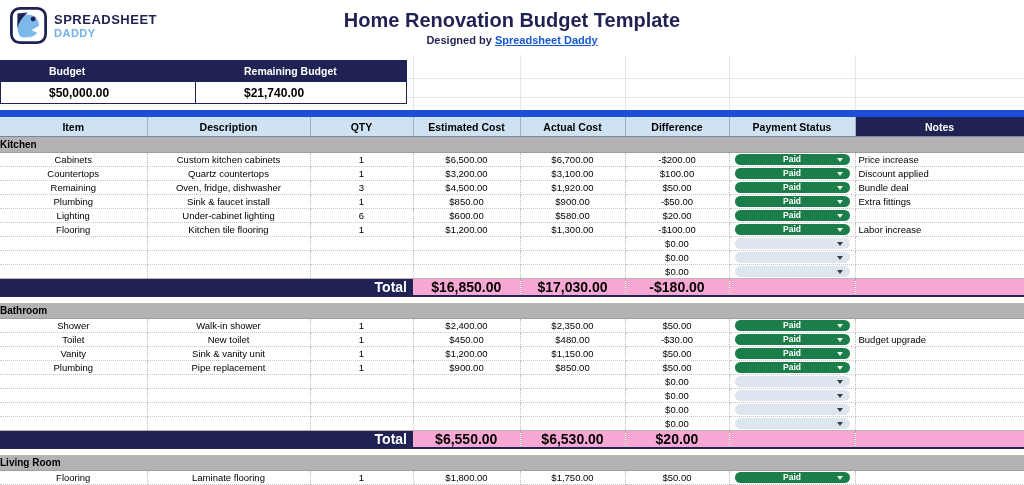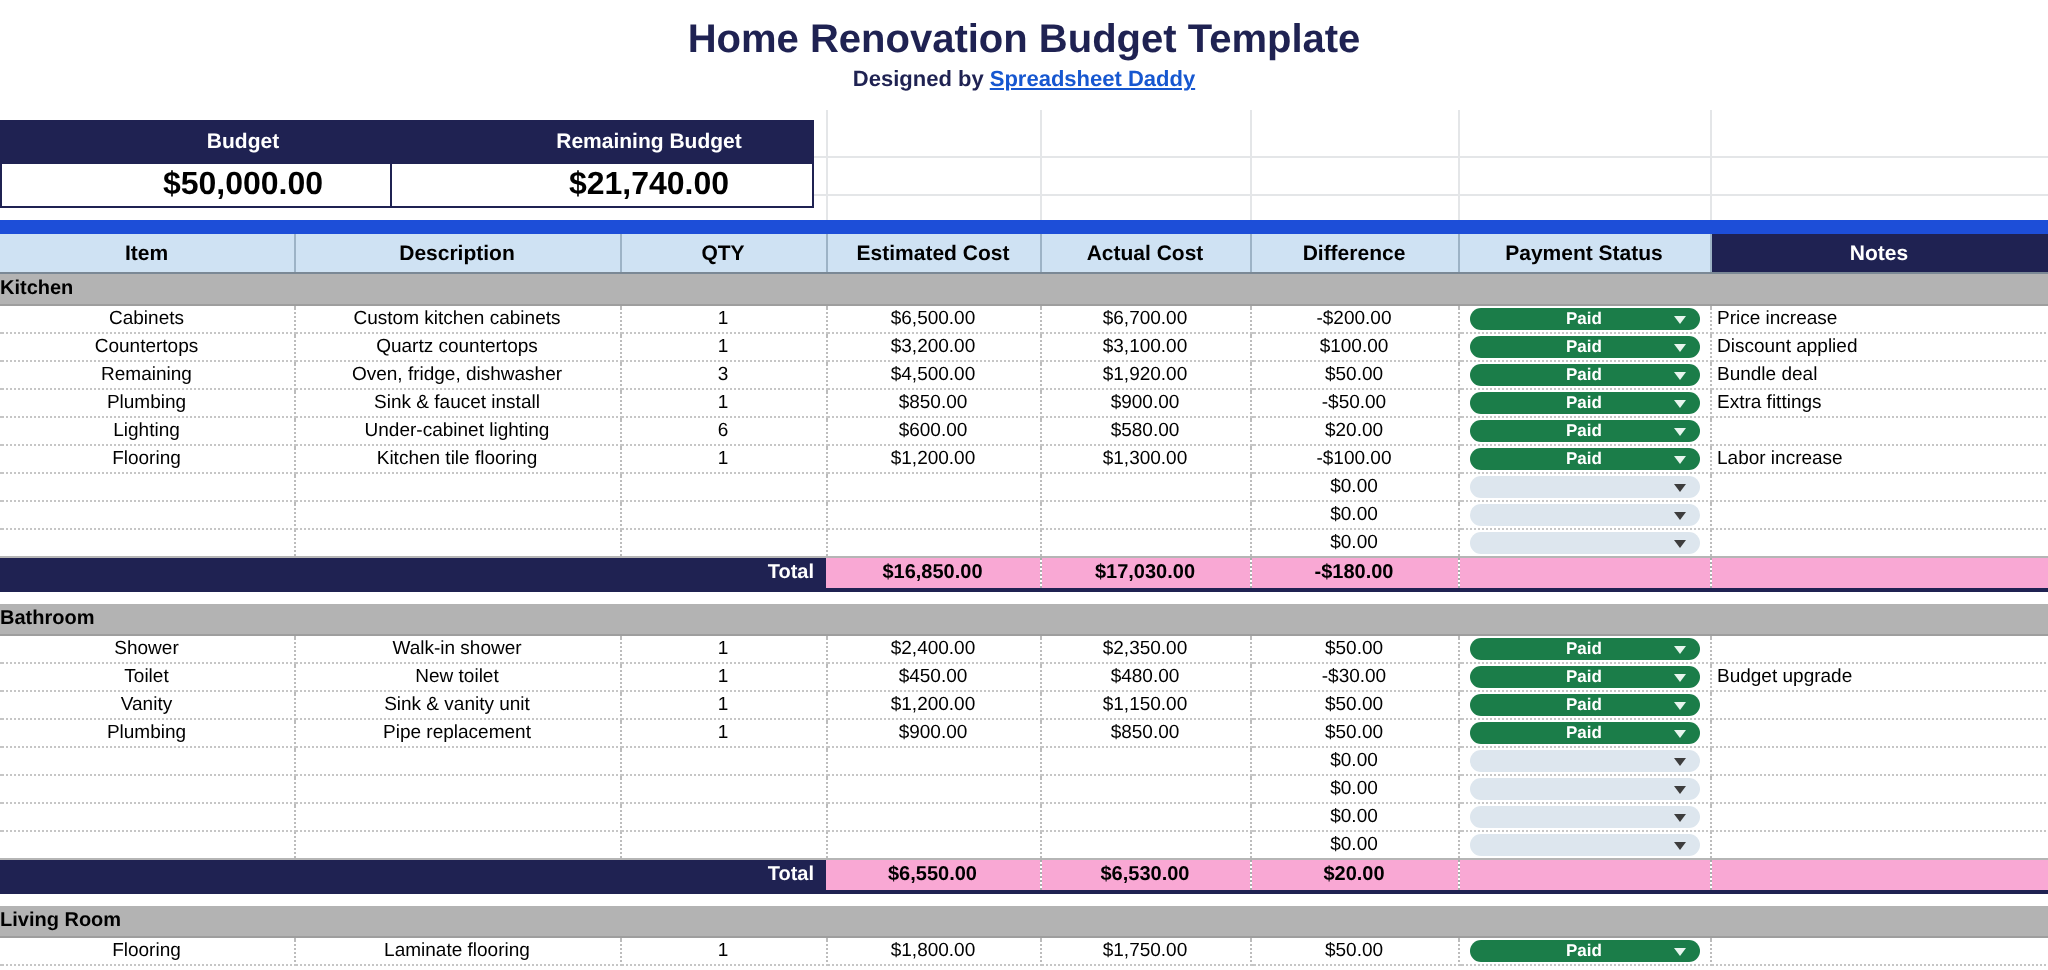--- a/index.html
+++ b/index.html
@@ -16,57 +16,70 @@
   .subtitle{font-size:11px;font-weight:bold;color:#1f2252;margin-top:2px;}
   .subtitle a{color:#1657d0;text-decoration:underline;cursor:pointer;}
 
   
   .gridzone{position:absolute;top:55px;left:0;width:1024px;height:55px;}
   .vline{position:absolute;top:0;width:1px;height:55px;background:#e4e6e8;}
   .hline{position:absolute;left:310px;width:714px;height:1px;background:#e4e6e8;}
 
   
   .budget{position:absolute;top:60px;left:0;border-collapse:collapse;z-index:2;}
-  .budget td{border:1px solid #1f2252;text-align:center;padding-left:48px;}
+  .budget td{border:1px solid #1f2252;padding-left:48px;}
   .budget .bh{background:#1f2252;color:#fff;font-weight:bold;font-size:10.5px;height:18px;}
-  .budget .bv{background:#fff;color:#000;font-weight:bold;font-size:16px;height:19px;}
+  .budget .bv{background:#fff;color:#000;font-weight:bold;font-size:12px;height:19px;}
   .bw1{width:145px;} .bw2{width:161px;}
 
   
   table.main{position:absolute;top:110px;left:0;width:1024px;border-collapse:collapse;table-layout:fixed;z-index:1;}
   table.main td{padding:0;overflow:hidden;white-space:nowrap;}
   td.hdr{background:#cfe2f3;font-weight:bold;font-size:10.5px;text-align:center;height:19px;
          border-right:1px solid #9db3c6;border-top:7px solid #1d4ed8;border-bottom:1px solid #7a8895;}
   td.hdr.notes-hdr{background:#1f2252;color:#fff;border-right:1px solid #1f2252;}
   td.section{background:#b3b3b3;font-weight:bold;font-size:10px;height:15px;padding-left:4px;
              border-bottom:1px solid #9e9e9e;text-align:left;}
   tr.r td{height:13px;font-size:9.5px;text-align:center;
           border-right:1px dotted #bcbcbc;border-bottom:1px dotted #c6c6c6;background:#fff;}
   tr.r td.note{text-align:left;padding-left:3px;}
   tr.r td.pay{padding:0 2px;}
-  tr.total td{height:15px;font-size:10px;font-weight:bold;border-bottom:2px solid #1f2252;border-top:1px solid #b5b5b5;}
+  tr.total td{height:15px;font-size:14px;font-weight:bold;border-bottom:2px solid #1f2252;border-top:1px solid #b5b5b5;}
   tr.total td.tlabel{background:#1f2252;color:#fff;text-align:right;padding-right:6px;}
   tr.total td.tval{background:#f9a8d4;text-align:center;border-right:1px dotted #aaa;}
   tr.spacer td{height:6px;background:#fff;border:none;}
 
   
   .pill{position:relative;height:11px;border-radius:7px;margin:0 3px;display:flex;align-items:center;justify-content:center;cursor:pointer;}
   .pill.paid{background:#1b7d49;}
   .pill.paid span{color:#fff;font-size:8.5px;font-weight:bold;line-height:11px;}
   .pill.blank{background:#dde6ee;}
   .chev{position:absolute;right:7px;top:50%;margin-top:-2px;width:0;height:0;
         border-left:3.5px solid transparent;border-right:3.5px solid transparent;}
   .chev.w{border-top:4px solid #e8f5ee;}
   .chev.d{border-top:4px solid #3d3d3d;}
 </style>
 </head>
 <body>
 
 <div class="sheet">
 
+  <div class="logo">
+    <svg width="37" height="37" viewBox="0 0 40 40">
+      <rect x="1.5" y="1.5" width="37" height="37" rx="9" fill="#ffffff" stroke="#1f2252" stroke-width="3"></rect>
+      <path d="M11 9 Q28 5 31 17 Q34 33 15 33 Q8 33 8 21 Q8 13 11 9 Z" fill="#7cb9e8"></path>
+      <path d="M8 7 L19 6 Q10 14 8 23 Z" fill="#1f2252"></path>
+      <circle cx="25" cy="13" r="2.6" fill="#1f2252"></circle>
+      <path d="M32 20 L23 25 L32 29 Z" fill="#ffffff"></path>
+    </svg>
+    <div class="logo-text">
+      <span class="logo-line1">SPREADSHEET</span>
+      <span class="logo-line2">DADDY</span>
+    </div>
+  </div>
 
   <div class="title-block">
     <div class="page-title">Home Renovation Budget Template</div>
     <div class="subtitle"><span>Designed by </span><a>Spreadsheet Daddy</a></div>
   </div>
 
   <div class="gridzone">
     <div class="vline" style="left:413px;"></div>
     <div class="vline" style="left:520px;"></div>
     <div class="vline" style="left:625px;"></div>

